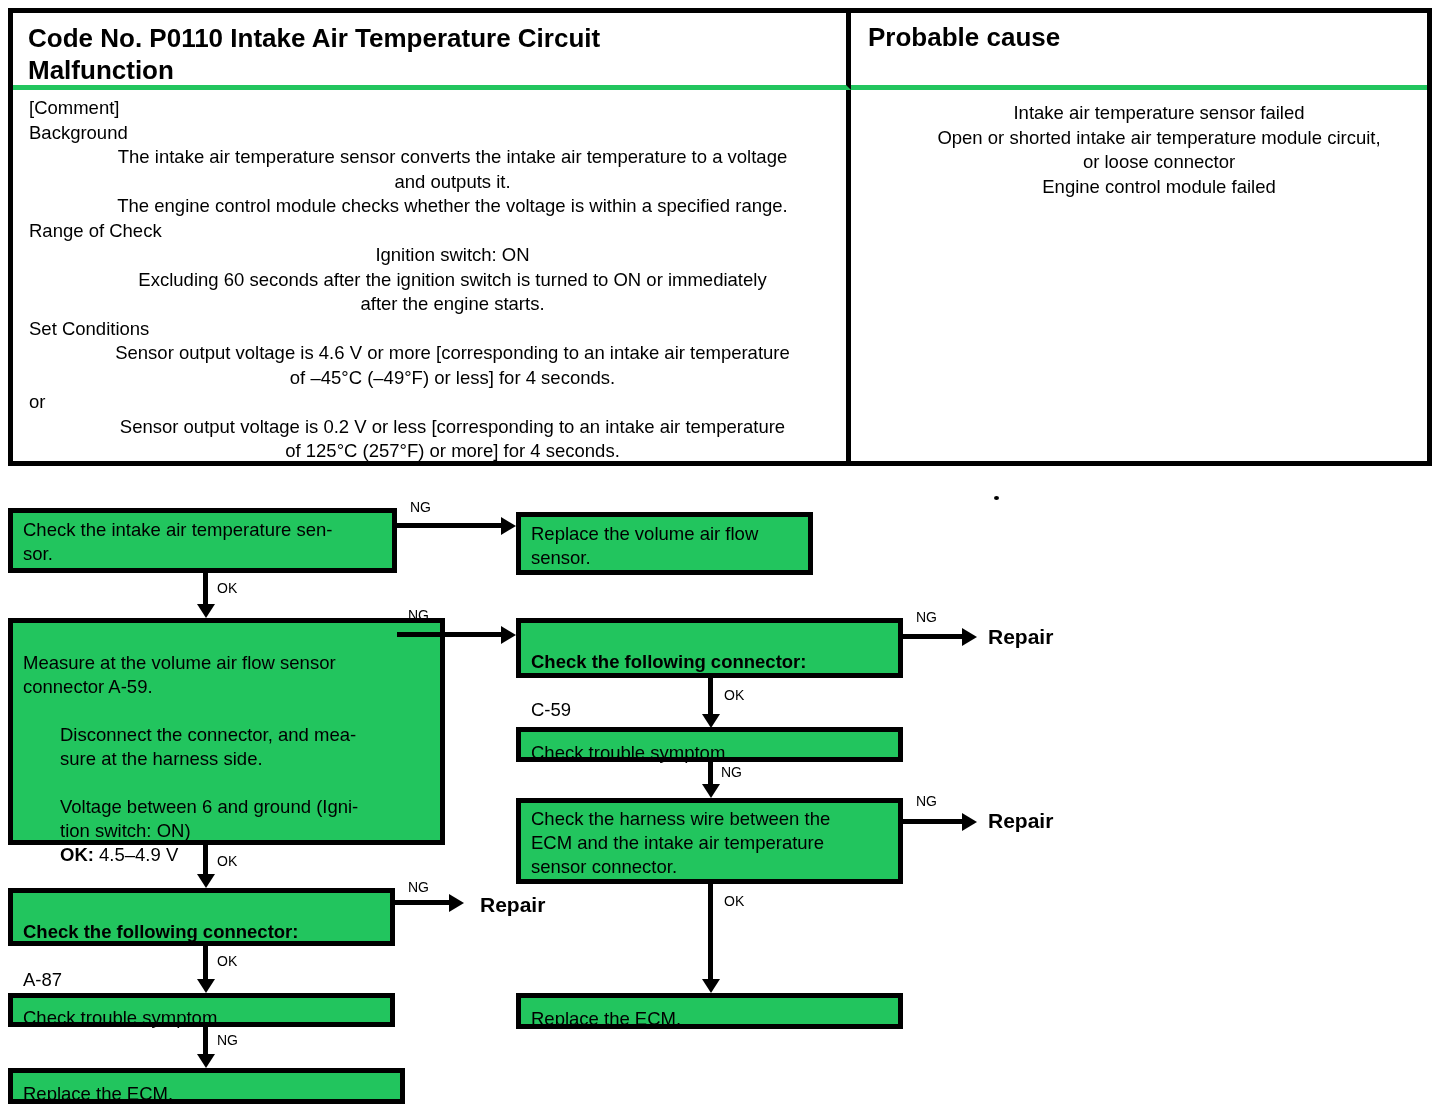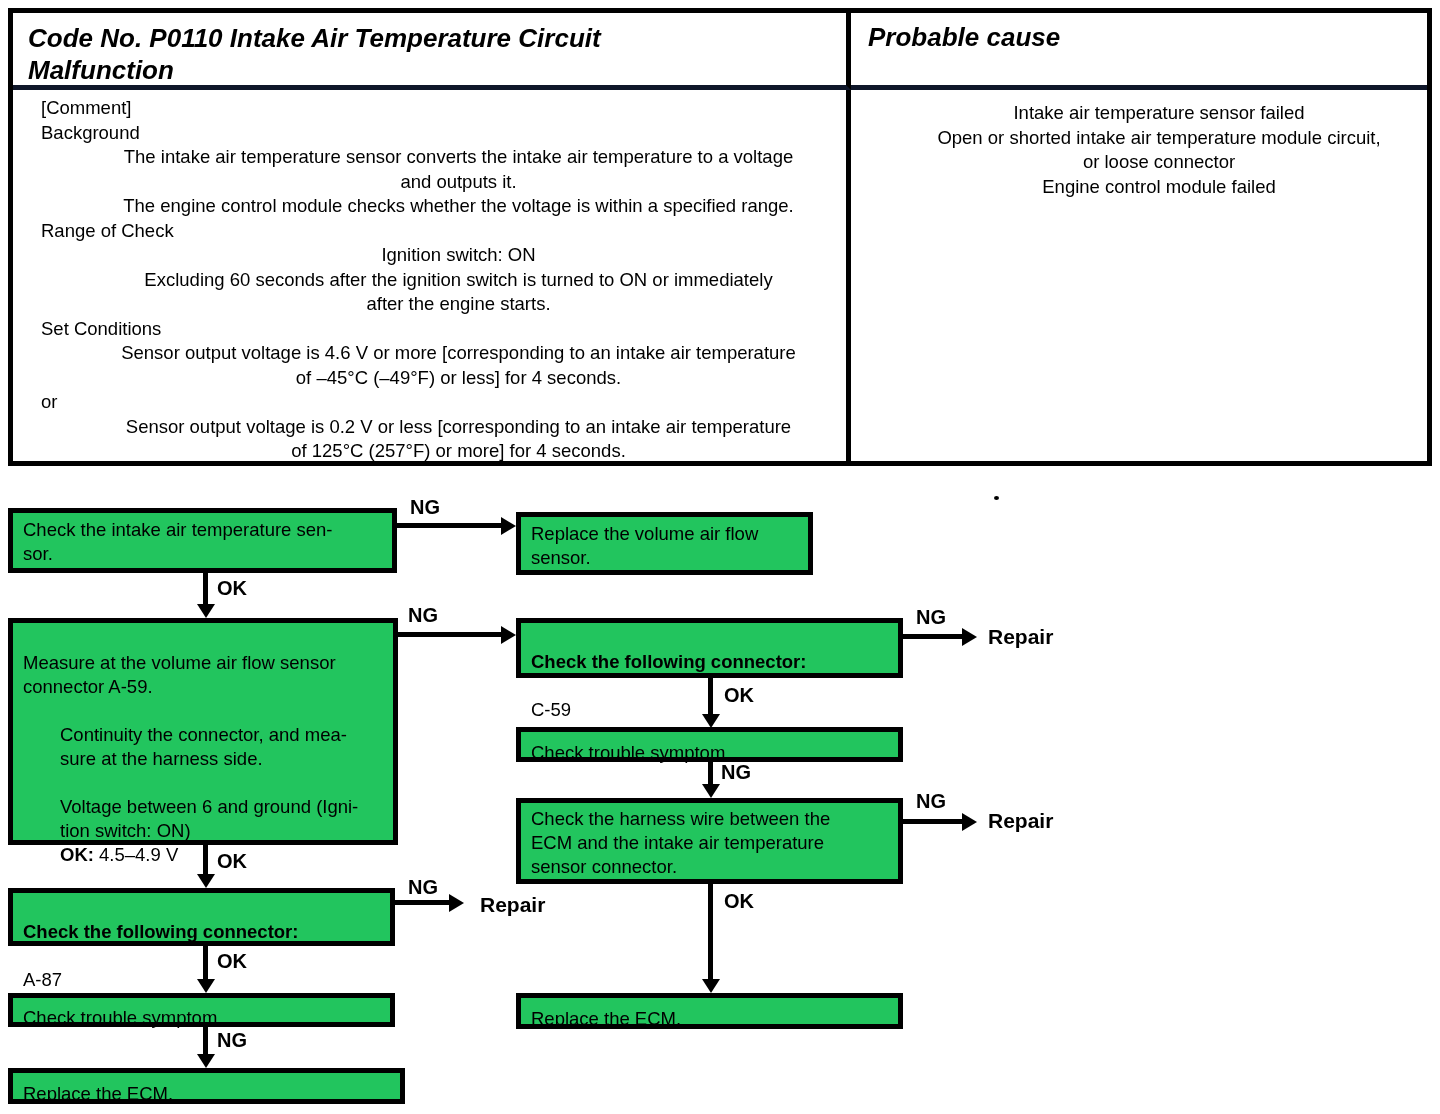--- a/index.html
+++ b/index.html
@@ -5,45 +5,45 @@
   html,body{margin:0;padding:0;background:#fff;}
   .page{position:relative;width:1440px;height:1114px;background:#ffffff;
         font-family:"Liberation Sans", sans-serif;color:#000;overflow:hidden;}
 
   
   .dtc-table{position:absolute;left:8px;top:8px;width:1424px;height:458px;
              border:5px solid #000;box-sizing:border-box;
              display:grid;grid-template-columns:838px 1fr;grid-template-rows:77px 1fr;}
   .cell{box-sizing:border-box;overflow:hidden;}
   .c-left{border-right:5px solid #000;}
-  .r-head{border-bottom:5px solid #0f172a;font-style:italic;}
+  .r-head{border-bottom:5px solid #22c55e;}
   .header-left{padding:9px 4px 0 15px;font-size:26px;font-weight:bold;line-height:32px;white-space:pre-line;}
   .header-right{padding:9px 4px 0 17px;font-size:26px;font-weight:bold;}
-  .body-left{padding:6px 8px 0 28px;font-size:18.5px;line-height:24.5px;}
+  .body-left{padding:6px 8px 0 16px;font-size:18.5px;line-height:24.5px;}
   .body-right{padding:11px 8px 0 12px;font-size:18.5px;line-height:24.5px;}
   .tbl-label{white-space:pre-line;}
   .bullet{display:flex;}
   .dot-col{flex:none;width:38px;padding-left:16px;box-sizing:border-box;}
   .body-right .dot-col{width:36px;padding-left:8px;}
   .dot{width:9px;height:9px;border-radius:50%;background:#000;margin-top:8px;}
   .btext{flex:1;white-space:pre-line;text-align:center;}
 
   
   .fbox{position:absolute;border:5px solid #000;box-sizing:border-box;background:#22c55e;
         font-size:18.5px;line-height:24px;white-space:pre-line;padding:5px 10px;}
   .fbox.center{display:flex;align-items:center;padding-top:16px;padding-bottom:0;}
   .fbold{font-weight:bold;}
   .b2head{white-space:pre-line;}
   .fb-bullet{display:flex;}
   .fb-dotcol{flex:none;width:37px;padding-left:14px;box-sizing:border-box;}
   .fb-dotcol .dot{margin-top:7px;}
   .fb-text{flex:1;white-space:pre-line;}
   .okline b{font-weight:bold;}
 
-  .lbl{position:absolute;font-size:20px;line-height:22px;font-weight:bold;}
+  .lbl{position:absolute;font-size:14px;line-height:22px;}
   .repair{position:absolute;font-size:21px;line-height:22px;font-weight:bold;}
 
   .harrow{position:absolute;height:5px;background:#000;}
   .harrow::after{content:"";position:absolute;right:-15px;top:-6.5px;width:0;height:0;
                  border-left:15px solid #000;border-top:9px solid transparent;border-bottom:9px solid transparent;}
   .varrow{position:absolute;width:5px;background:#000;}
   .varrow::after{content:"";position:absolute;left:-6.5px;bottom:-14px;width:0;height:0;
                  border-top:14px solid #000;border-left:9px solid transparent;border-right:9px solid transparent;}
   .stray-dot{position:absolute;width:5px;height:4px;background:#000;border-radius:50%;}
 </style>
@@ -115,26 +115,26 @@
     <div class="fbox" style="left:8px;top:508px;width:389px;height:65px;">Check the intake air temperature sen-
 sor.</div>
     <div class="lbl" style="left:410px;top:496px;">NG</div>
     <div class="harrow" style="left:397px;top:523px;width:104px;"></div>
     <div class="fbox" style="left:516px;top:512px;width:297px;height:63px;">Replace the volume air flow
 sensor.</div>
 
     <div class="lbl" style="left:217px;top:577px;">OK</div>
     <div class="varrow" style="left:203px;top:573px;height:31px;"></div>
 
-    <div class="fbox" style="left:8px;top:618px;width:390px;height:227px;padding-top:4px;">
+    <div class="fbox" style="left:8px;top:618px;width:437px;height:227px;padding-top:4px;">
       <div class="b2head">Measure at the volume air flow sensor
 connector A-59.</div>
       <div class="fb-bullet">
         <span class="fb-dotcol"><span class="dot"></span></span>
-        <span class="fb-text">Continuity the connector, and mea-
+        <span class="fb-text">Disconnect the connector, and mea-
 sure at the harness side.</span>
       </div>
       <div class="fb-bullet">
         <span class="fb-dotcol"><span class="dot"></span></span>
         <span class="fb-text"><span>Voltage between 6 and ground (Igni-
 tion switch: ON)</span>
           <span class="okline"><b>OK:</b> <span>4.5–4.9 V</span></span>
         </span>
       </div>
       <div class="fb-bullet">

